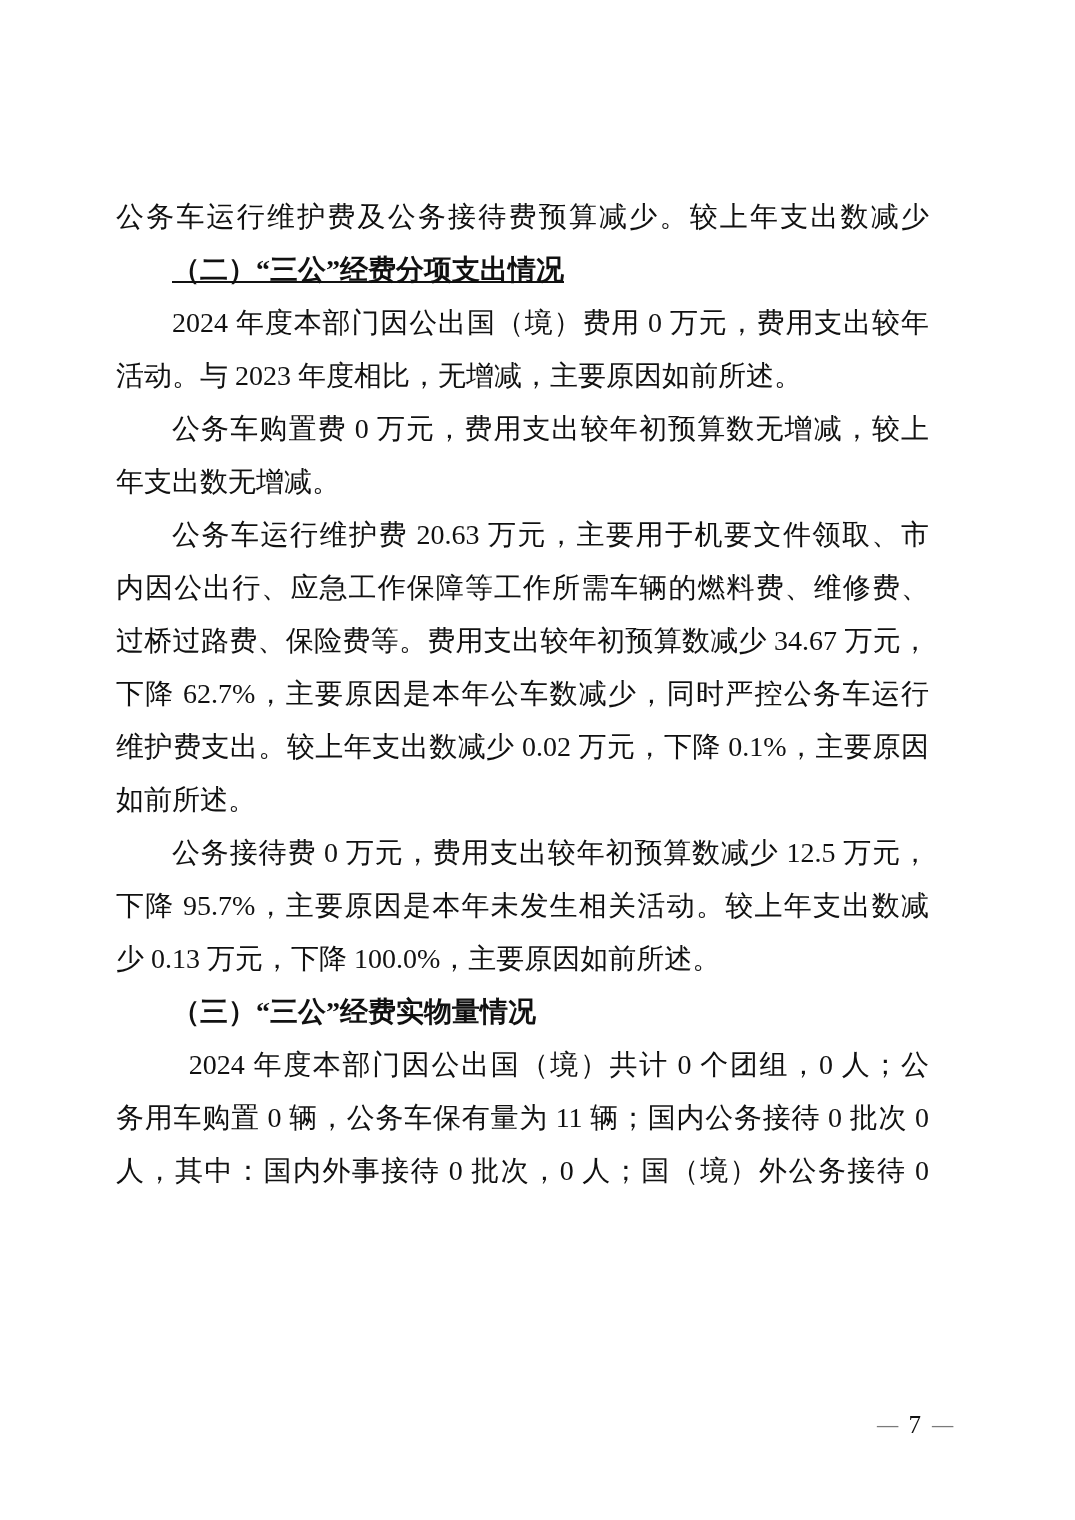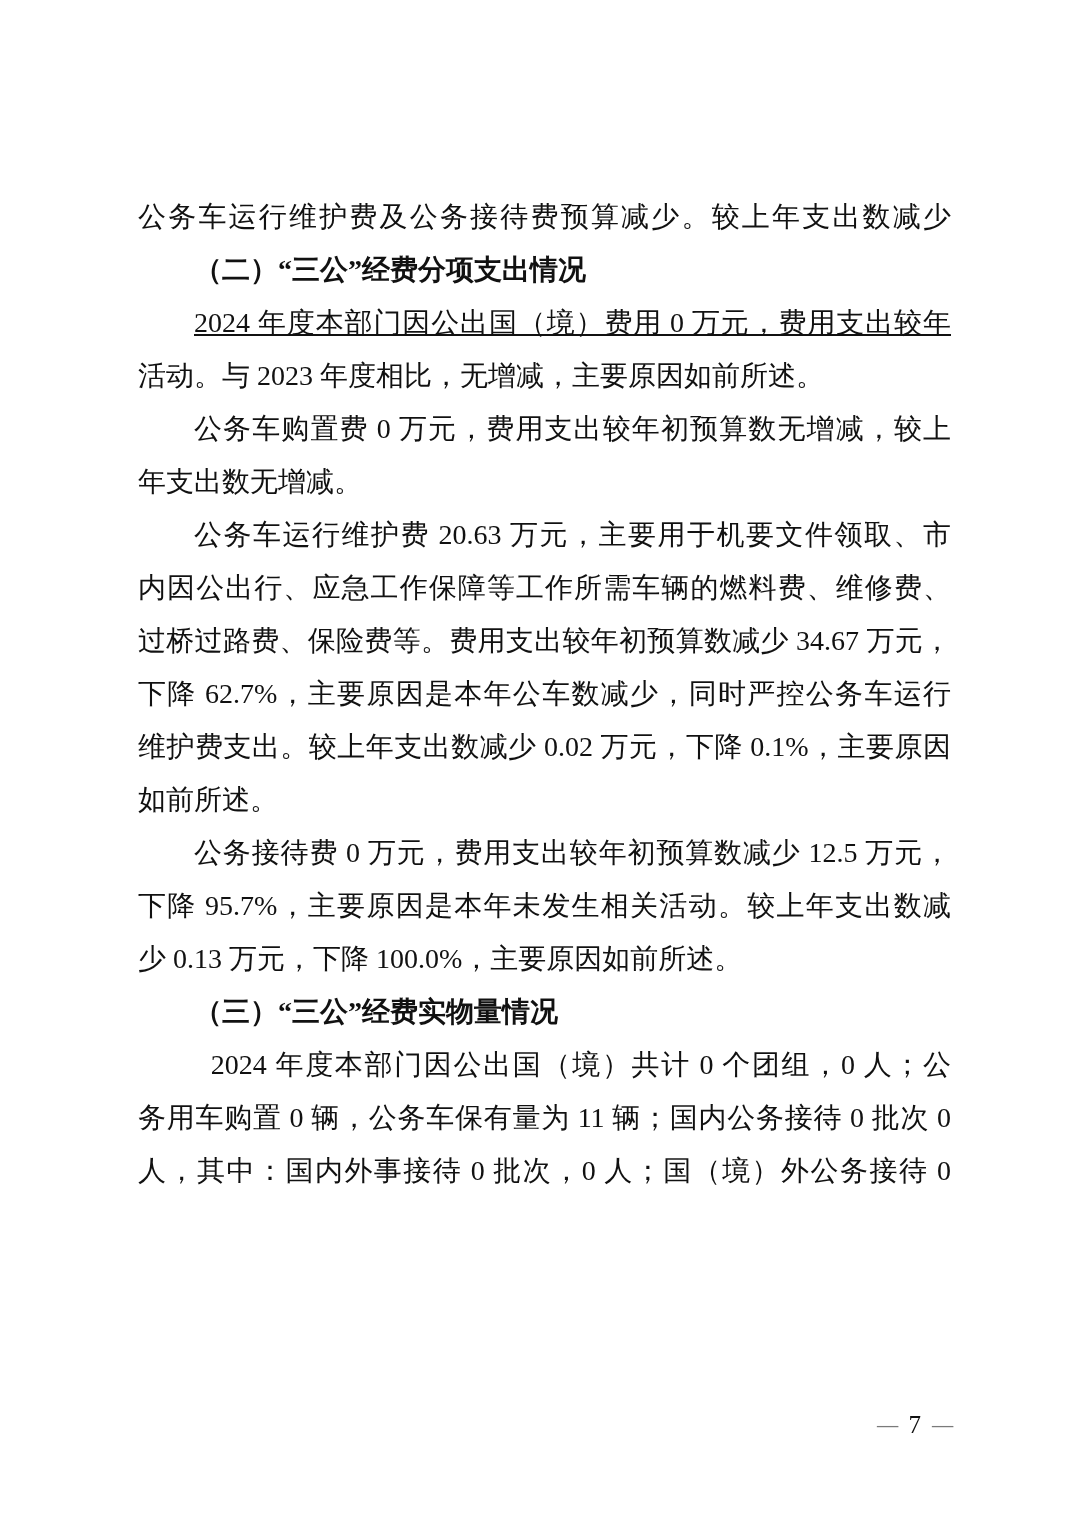--- a/index.html
+++ b/index.html
@@ -16,21 +16,21 @@
     position:relative;
     width:1075px;
     height:1520px;
     background:var(--bg-color);
     font-family:"Liberation Serif","DejaVu Serif",serif;
     color:var(--text-color);
     overflow:hidden;
   }
   .doc-body{
     position:absolute;
-    left:138px;
+    left:116px;
     top:190px;
     width:813px;
   }
   .para{
     margin:0;
     padding:0;
   }
   .line{
     font-size:28px;
     line-height:53px;
@@ -67,24 +67,24 @@
 </style>
 </head>
 <body>
 
 <div class="page">
   <div class="doc-body" id="doc-body">
       <div class="para body">
         <div class="line fill">公务车运行维护费及公务接待费预算减少。较上年支出数减少</div>
       </div>
       <div class="para heading">
-        <div class="line" style="text-indent: 2em;">（二）“三公”经费分项支出情况</div>
+        <div class="line" style="text-indent: 2em; text-decoration: underline;">（二）“三公”经费分项支出情况</div>
       </div>
       <div class="para body">
-        <div class="line fill" style="text-indent: 2em; text-decoration: underline;">2024 年度本部门因公出国（境）费用 0 万元，费用支出较年</div>
+        <div class="line fill" style="text-indent: 2em;">2024 年度本部门因公出国（境）费用 0 万元，费用支出较年</div>
         <div class="line">活动。与 2023 年度相比，无增减，主要原因如前所述。</div>
       </div>
       <div class="para body">
         <div class="line fill" style="text-indent: 2em;">公务车购置费 0 万元，费用支出较年初预算数无增减，较上</div>
         <div class="line">年支出数无增减。</div>
       </div>
       <div class="para body">
         <div class="line fill" style="text-indent: 2em;">公务车运行维护费 20.63 万元，主要用于机要文件领取、市</div>
         <div class="line fill">内因公出行、应急工作保障等工作所需车辆的燃料费、维修费、</div>
         <div class="line fill">过桥过路费、保险费等。费用支出较年初预算数减少 34.67 万元，</div>

